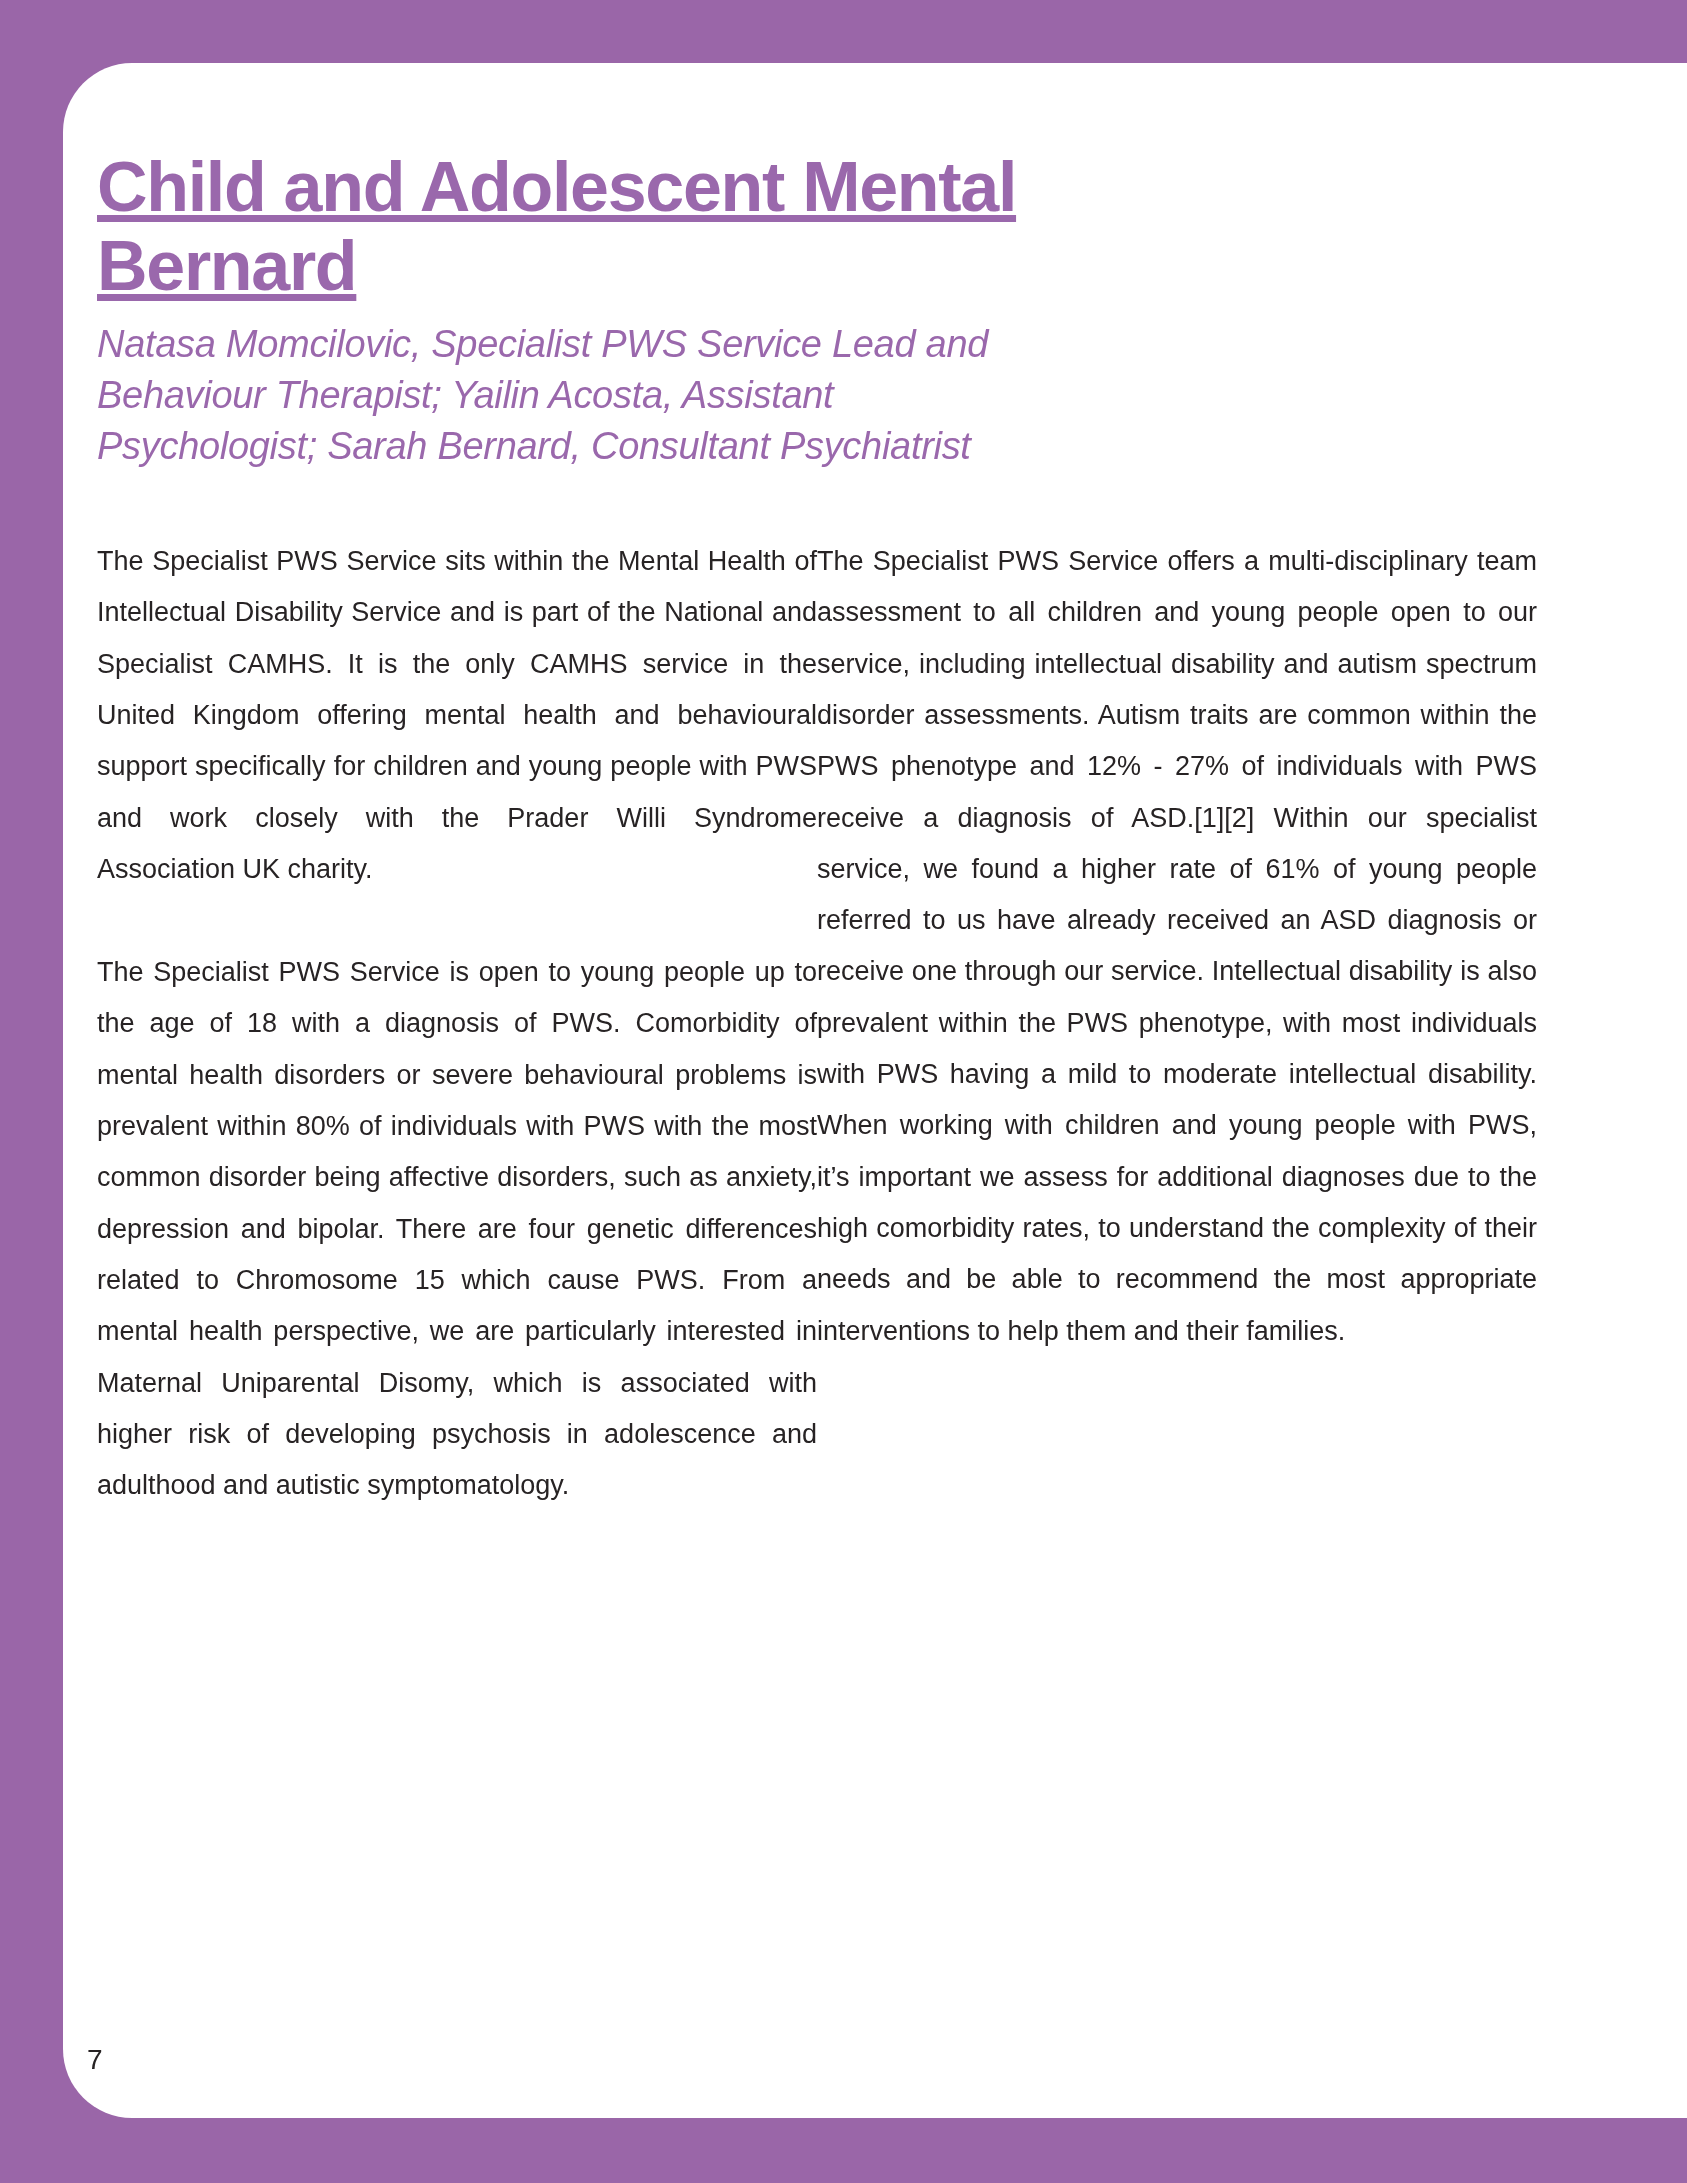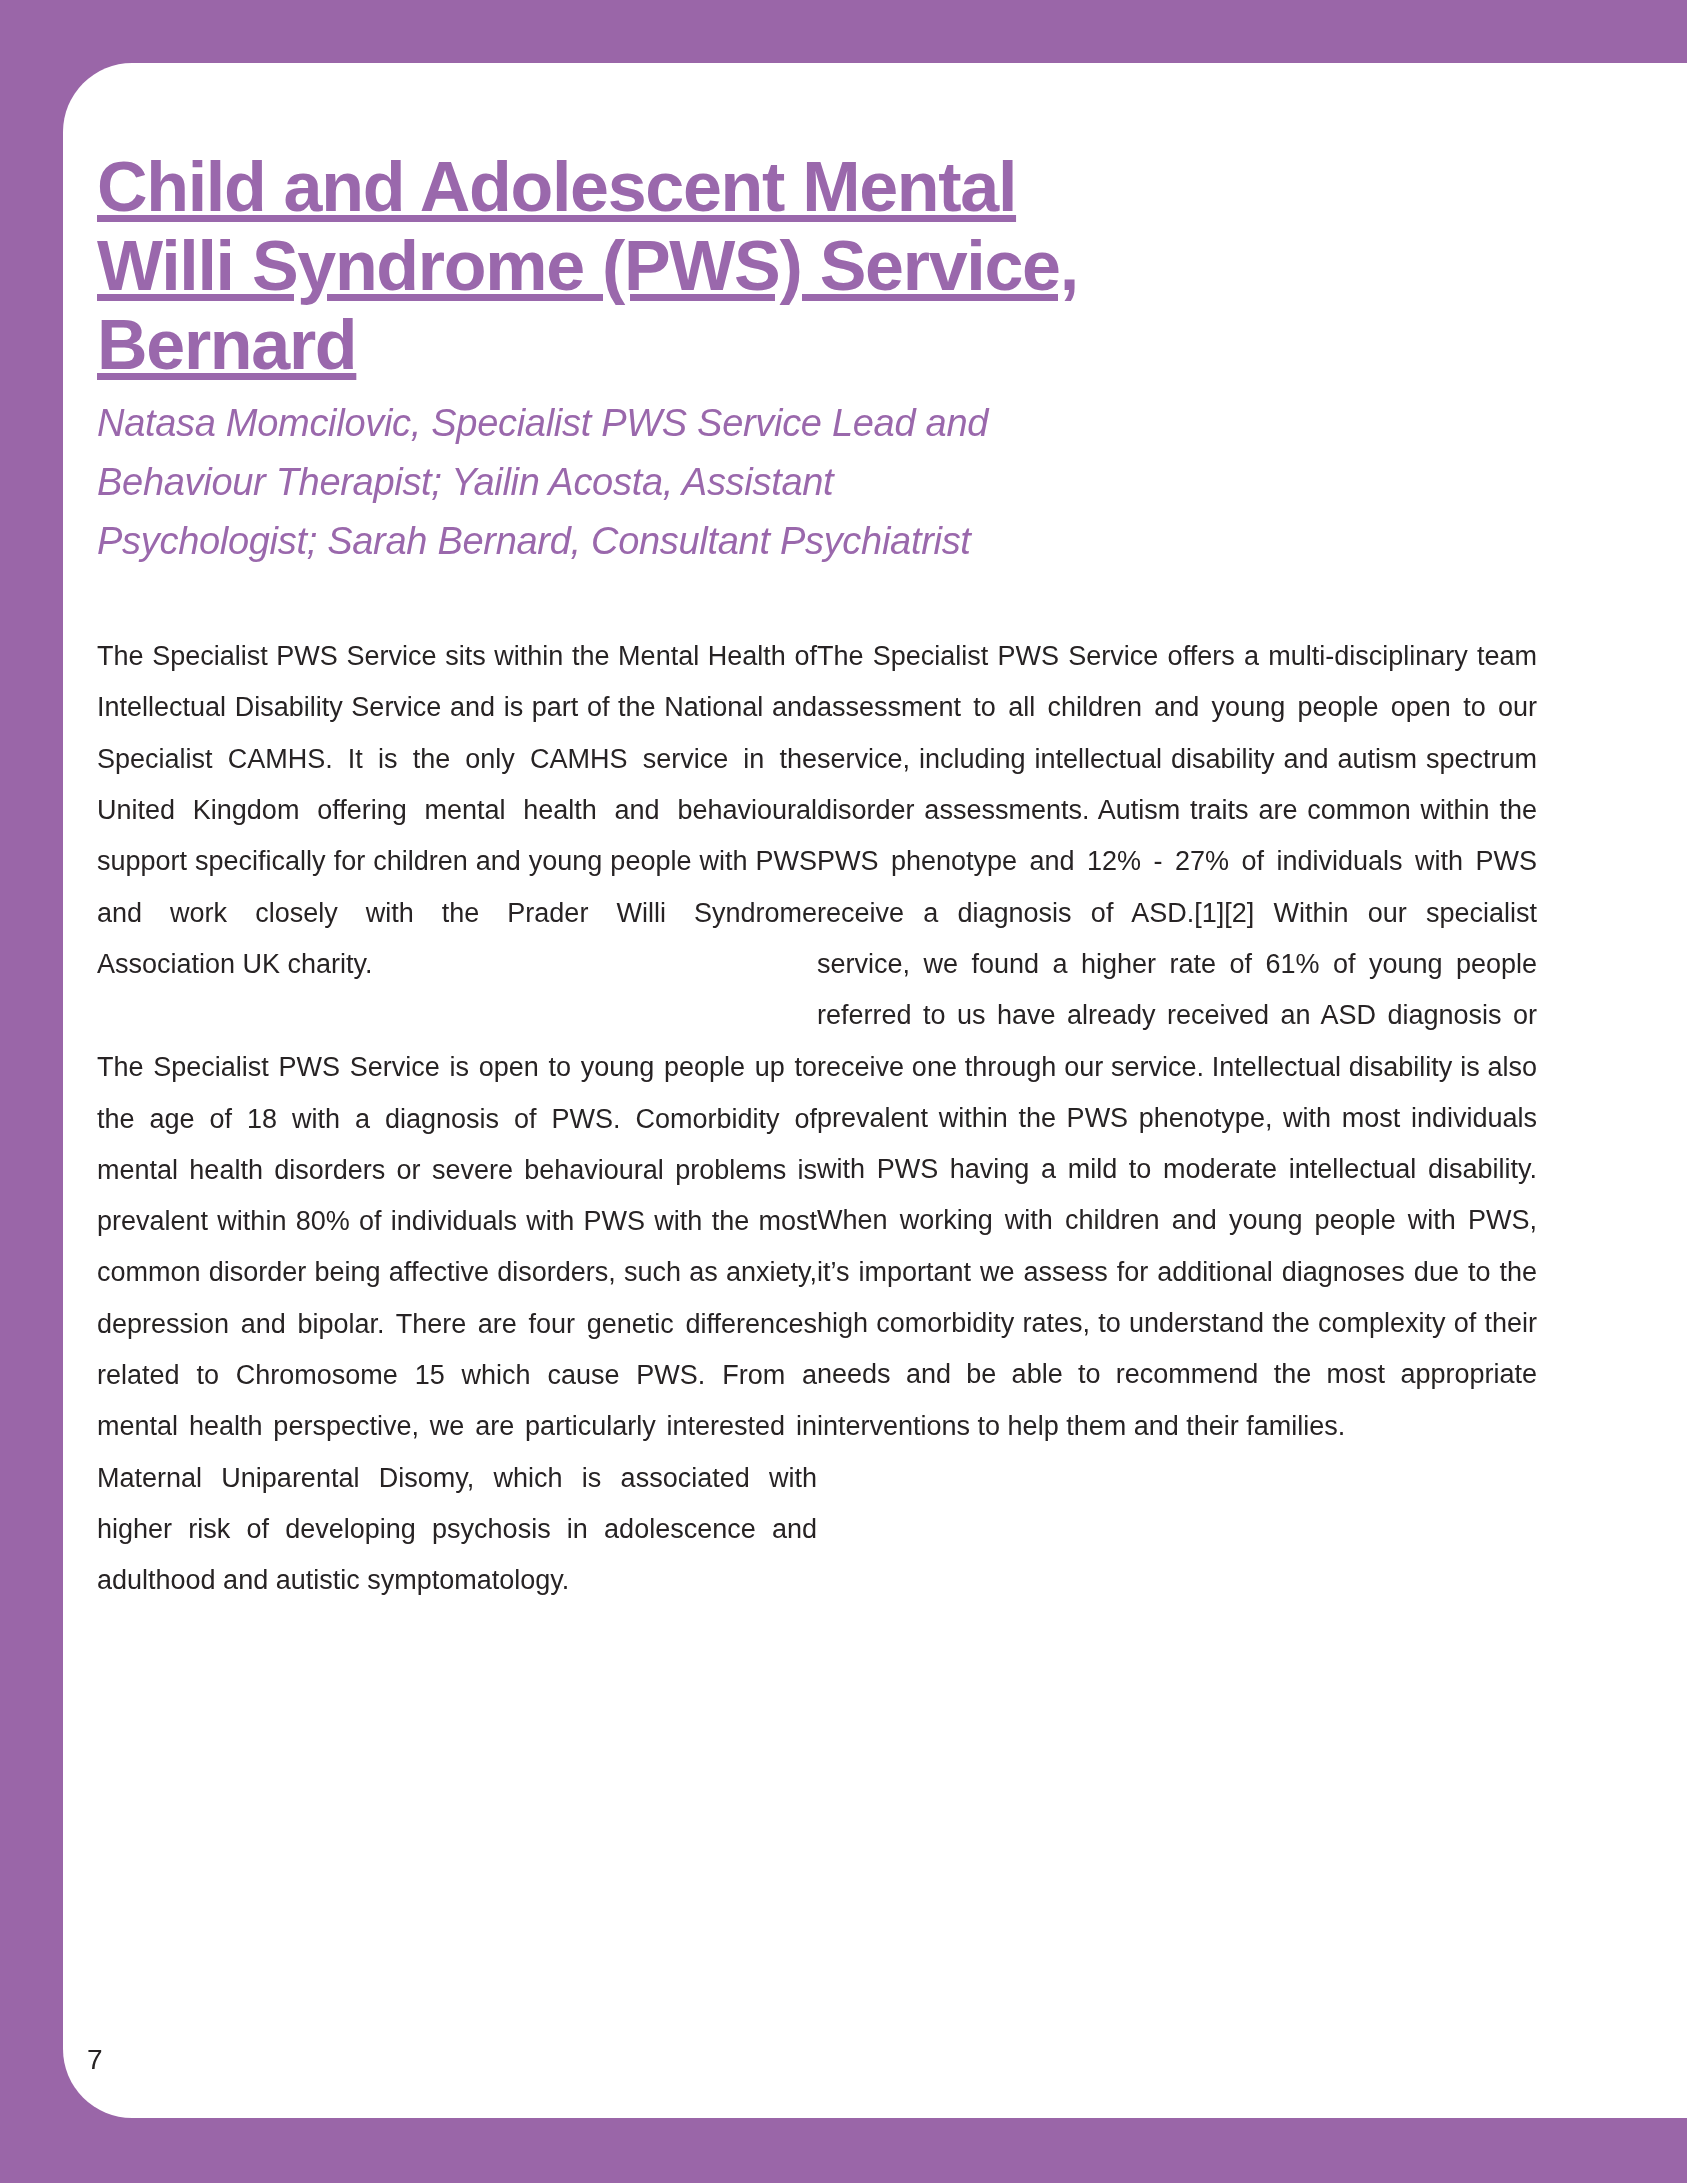--- a/index.html
+++ b/index.html
@@ -40,21 +40,21 @@
   .title-line{display:block;text-decoration:underline;}
   .byline{
     margin:13.2px 0 0 0;
     color:var(--heading-color);
     font-size:38px;
     font-style:italic;
     line-height:1.34;
     letter-spacing:-0.3px;
     font-weight:normal;
   }
-  .byline-line{display:block;margin-top:8px;}
+  .byline-line{display:block;}
   .columns{
     display:flex;
     margin-top:64px;
   }
   .col{width:720px;}
   .col-left{}
   .col p{
     margin:0 0 52px 0;
     font-size:27px;
     line-height:1.9;
@@ -72,21 +72,20 @@
 </head>
 <body>
 
 <div class="page">
   <div class="sheet">
     <div class="content">
 
       <header>
         <h1 class="title">
           <span class="title-line">Child and Adolescent Mental</span>
-          <span class="title-line">Willi Syndrome (PWS) Service,</span>
           <span class="title-line">Bernard</span>
         </h1>
         <p class="byline">
           <span class="byline-line">Natasa Momcilovic, Specialist PWS Service Lead and</span>
           <span class="byline-line">Behaviour Therapist; Yailin Acosta, Assistant</span>
           <span class="byline-line">Psychologist; Sarah Bernard, Consultant Psychiatrist</span>
         </p>
       </header>
 
       <main class="columns">

